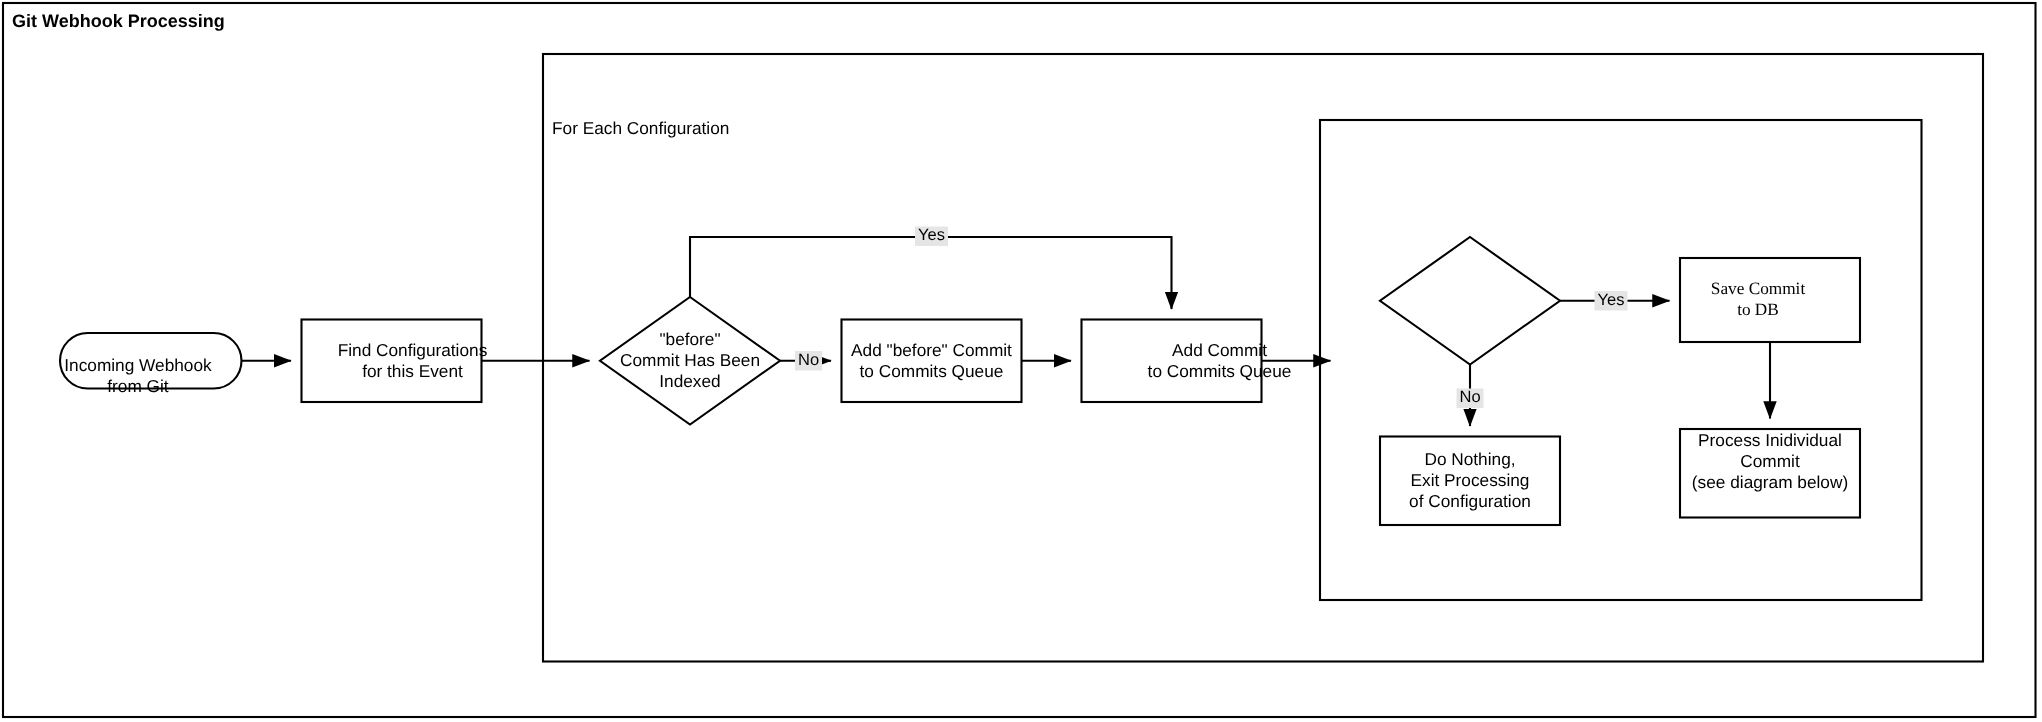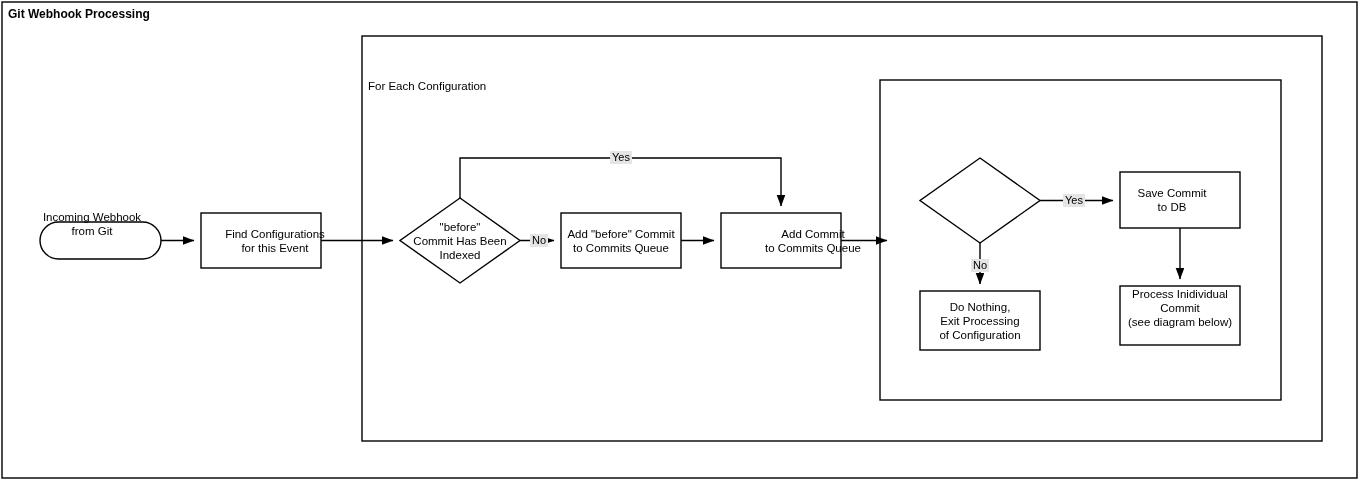--- a/index.html
+++ b/index.html
@@ -129,38 +129,38 @@
 
     <path class="edge" d="M980,243 L980,284" marker-end="url(#arrow)"></path>
 
     <path class="edge" d="M1180,228 L1180,279" marker-end="url(#arrow)"></path>
   </svg>
 
   <div class="diagram-title" style="left:8px; top:7px;">Git Webhook Processing</div>
 
   <div class="frame-title" style="left:368px; top:47px;margin-top:32px;">For Each Configuration</div>
 
-  <div class="node-label" style="left:40px; top:205px; width:104px; height:37px;">Incoming Webhook
+  <div class="node-label" style="left:40px; top:232px; width:104px; height:37px;">Incoming Webhook
 from Git</div>
 
   <div class="node-label" style="left:201px; top:213px; width:120px; height:55px;padding-left:14px;">Find Configurations
 for this Event</div>
 
   <div class="node-label" style="left:400px; top:198px; width:120px; height:85px;">"before"
 Commit Has Been
 Indexed</div>
 
   <div class="node-label" style="left:558px; top:213px; width:126px; height:55px;">Add "before" Commit
 to Commits Queue</div>
 
   <div class="node-label" style="left:721px; top:213px; width:120px; height:55px;padding-left:32px;">Add Commit
 to Commits Queue</div>
 
 
-  <div class="node-label" style="left:1120px; top:172px; width:104px; height:56px;">Save Commit
+  <div class="node-label" style="left:1120px; top:172px; width:104px; height:56px;font-family:Liberation Serif, serif;">Save Commit
 to DB</div>
 
   <div class="node-label" style="left:920px; top:291px; width:120px; height:59px;">Do Nothing,
 Exit Processing
 of Configuration</div>
 
   <div class="node-label" style="left:1118px; top:286px; width:124px; height:44px;">Process Inidividual
 Commit
 (see diagram below)</div>
 

